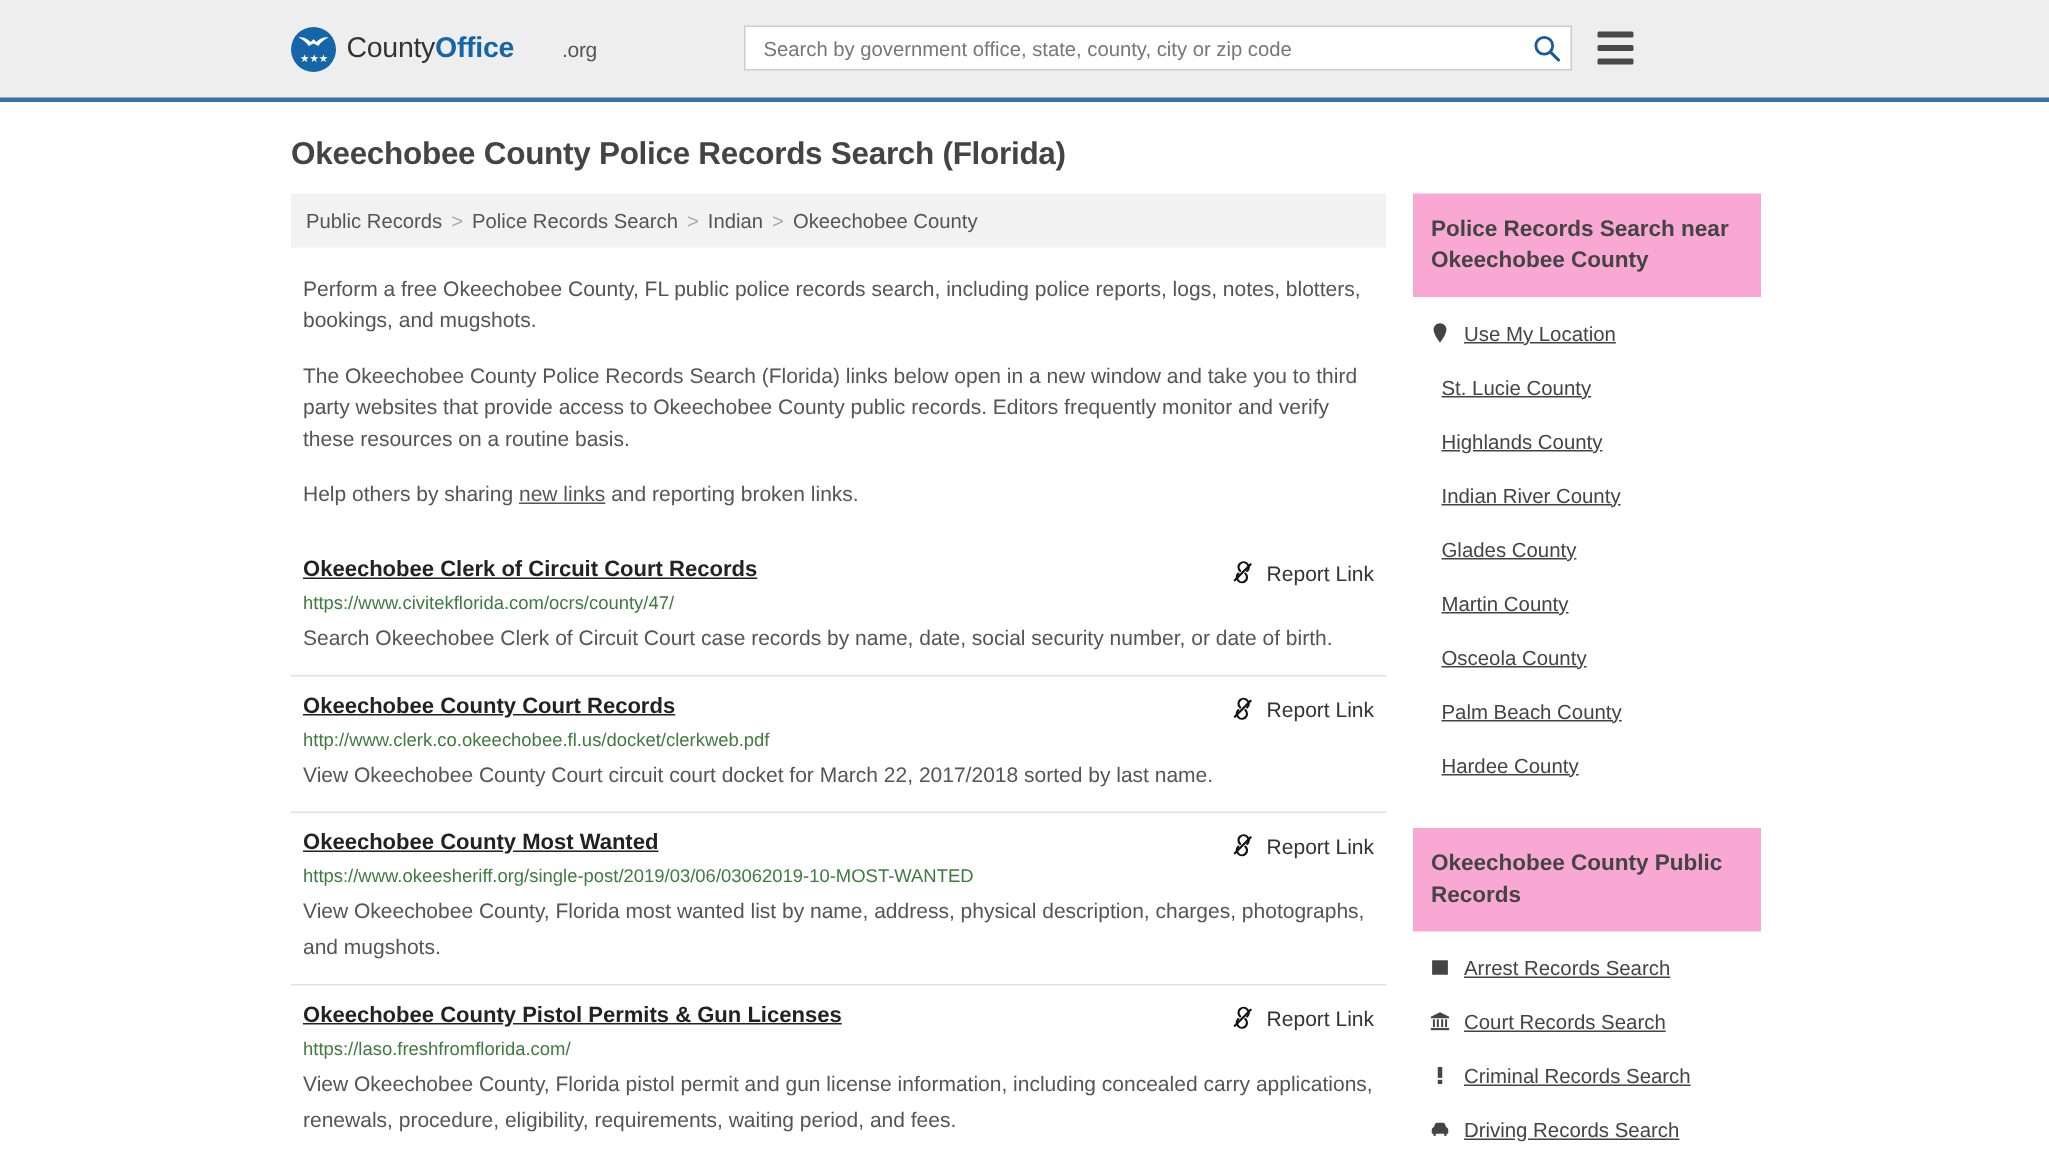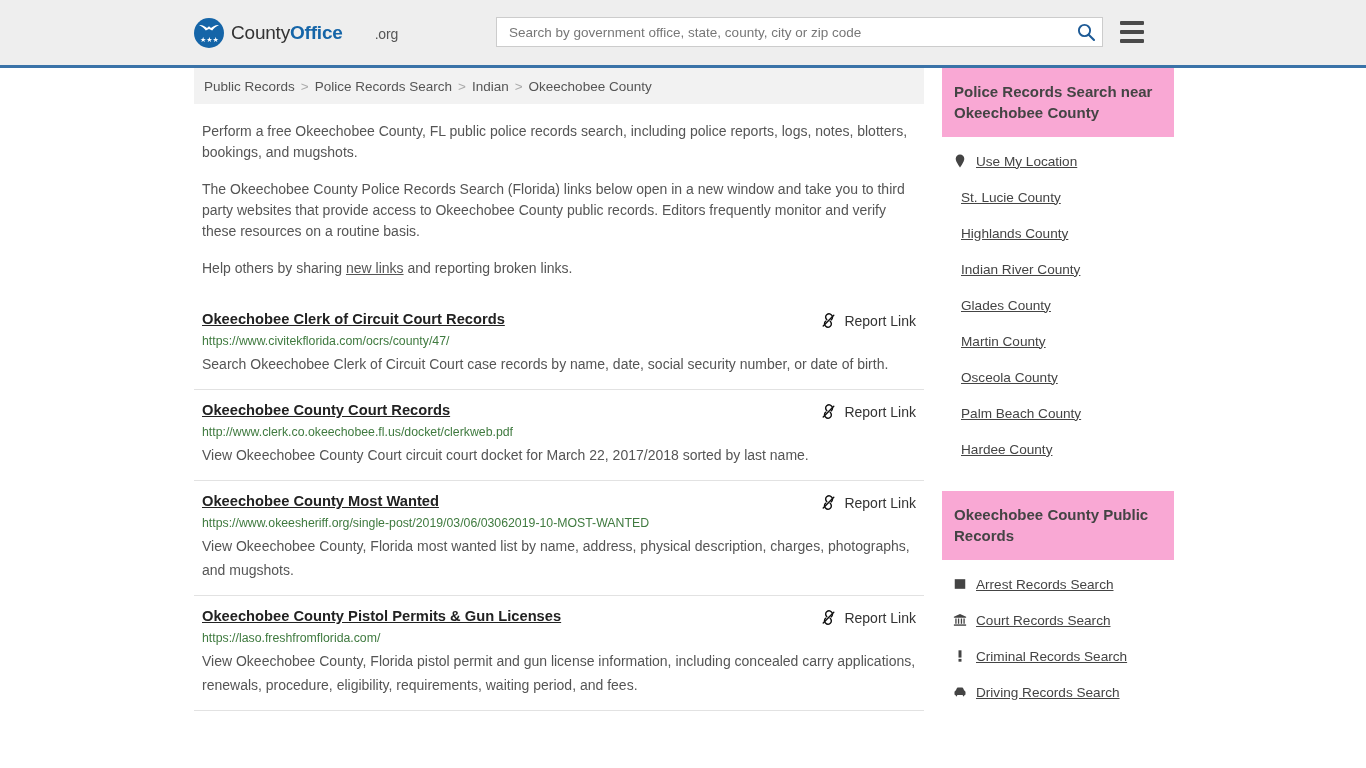--- a/index.html
+++ b/index.html
@@ -62,21 +62,21 @@
   .logo-text .org { font-size: 14px; color: #555555; margin-left: 32px; }
 
   .search-area {
     position: absolute;
     left: 496px;
     top: 17px;
     display: flex;
     align-items: center;
   }
   .search-box {
-    width: 607px;
+    width: 552px;
     height: 30px;
     background: #ffffff;
     border: 1px solid #cccccc;
     display: flex;
     align-items: center;
     padding: 0 6px 0 10px;
   }
   .search-box input {
     flex: 1;
     border: none;
@@ -269,20 +269,21 @@
     <div class="menu-btn">
       <span></span>
         <span></span>
         <span></span>
     </div>
   </div>
 </div>
 
 <div class="page">
 
+  <h1 class="page-title">Okeechobee County Police Records Search (Florida)</h1>
 
   <div class="content-row">
 
     <div class="main-col">
 
       <div class="breadcrumb">
         <a>Public Records</a>
         <span class="sep">&gt;</span>
         <a>Police Records Search</a>
         <span class="sep">&gt;</span>

